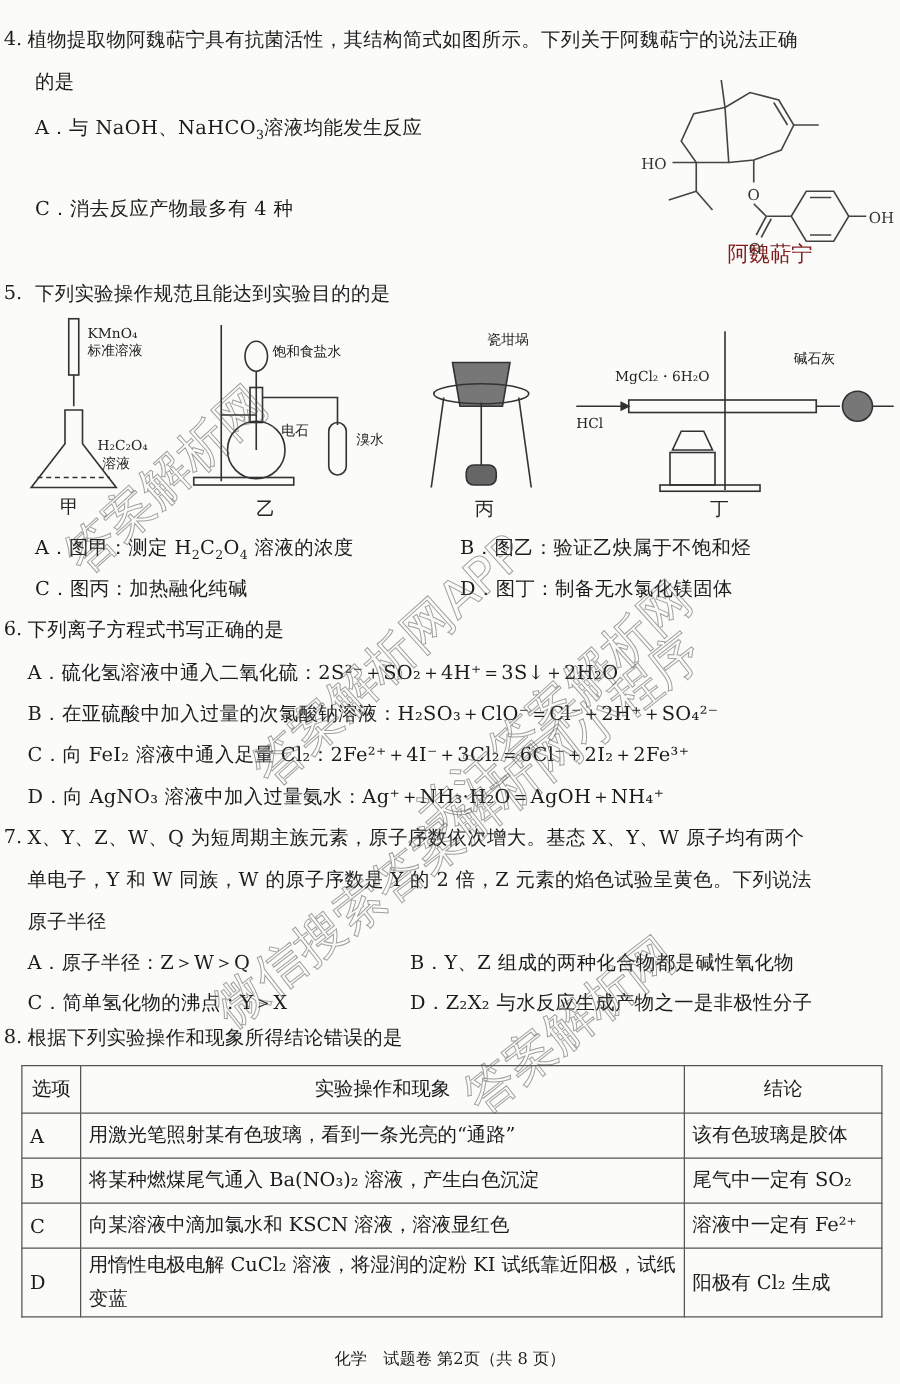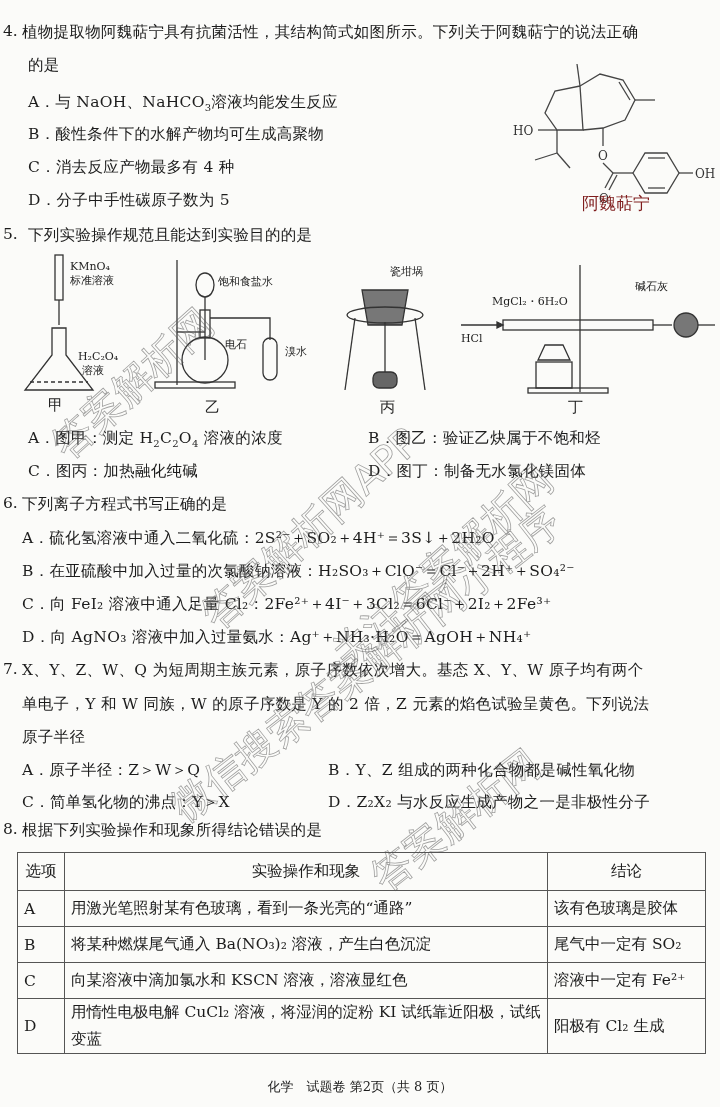--- a/index.html
+++ b/index.html
@@ -40,28 +40,22 @@
 
 <div class="page">
 
   <span class="qnum" style="left:3px;top:22px;">4.</span>
   <div class="line" style="left:22px;top:22px;">植物提取物阿魏萜宁具有抗菌活性，其结构简式如图所示。下列关于阿魏萜宁的说法正确</div>
   <div class="line" style="left:28px;top:55px;">的是</div>
 
   <div class="line" style="left:28px;top:92px;">
     <span>A．</span><span>与 NaOH、NaHCO</span><sub>3</sub><span>溶液均能发生反应</span>
   </div>
-  <div class="line" style="left:28px;top:124px;">
-    <span>B．</span><span>酸性条件下的水解产物均可生成高聚物</span>
-  </div>
   <div class="line" style="left:28px;top:157px;">
     <span>C．</span><span>消去反应产物最多有 4 种</span>
-  </div>
-  <div class="line" style="left:28px;top:190px;">
-    <span>D．</span><span>分子中手性碳原子数为 5</span>
   </div>
 
   <svg style="position:absolute;left:505px;top:58px;" width="215" height="160" viewBox="0 0 215 160">
     <g stroke="#444" stroke-width="1.3" fill="none">
 
       <polyline points="75,28 50,33 40,55 52,72 78,72 75,28"></polyline>
 
       <line x1="75" y1="28" x2="72" y2="6"></line>
 
       <polyline points="75,28 95,16 118,22 130,42 120,62 98,70 78,72"></polyline>

